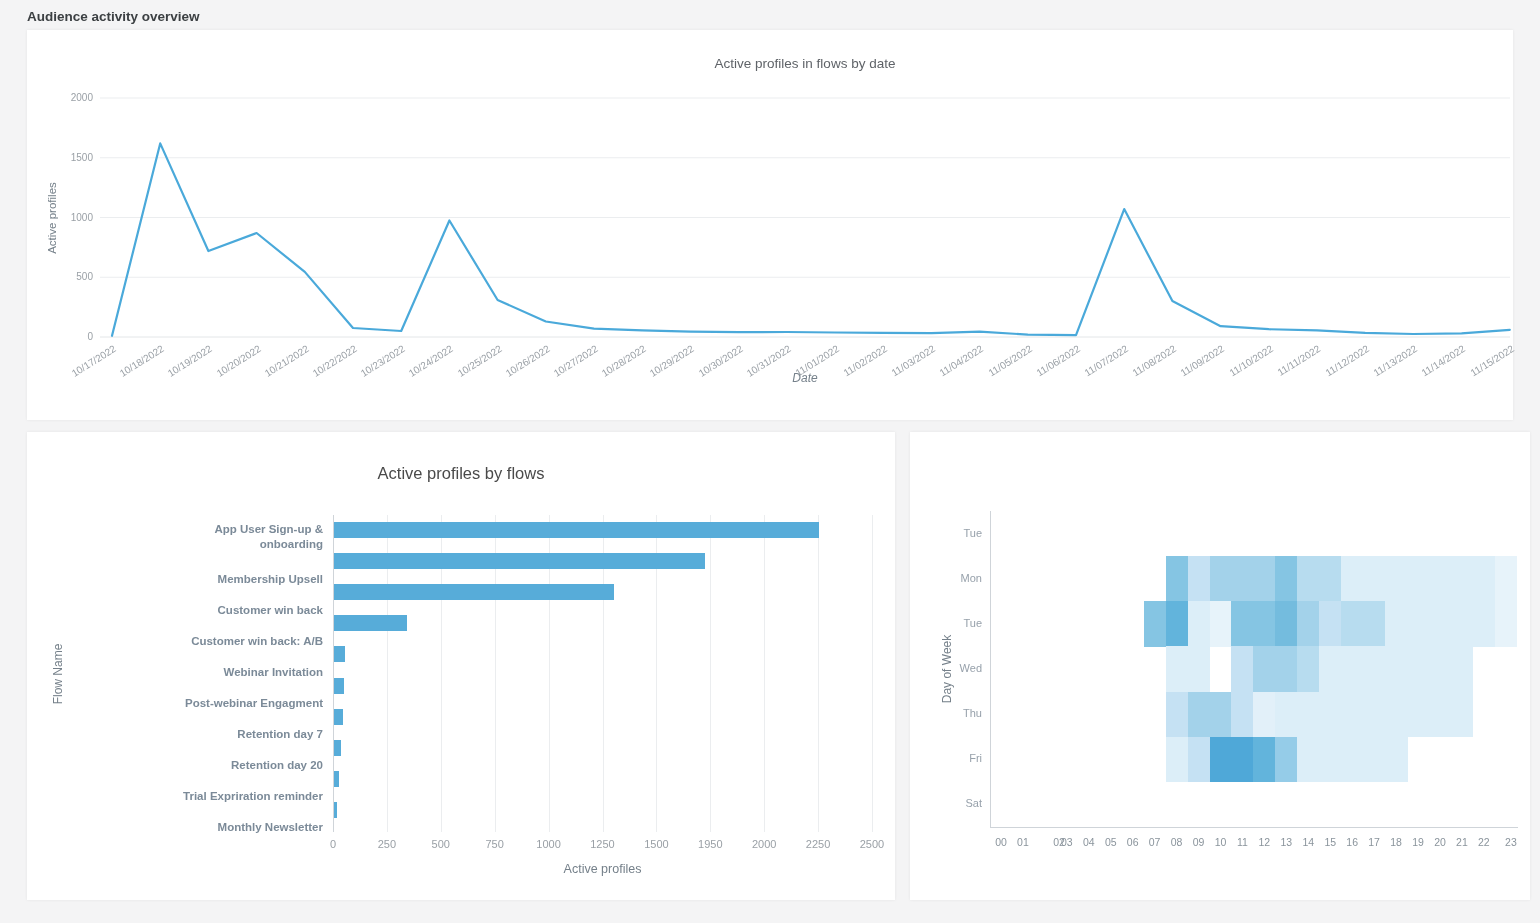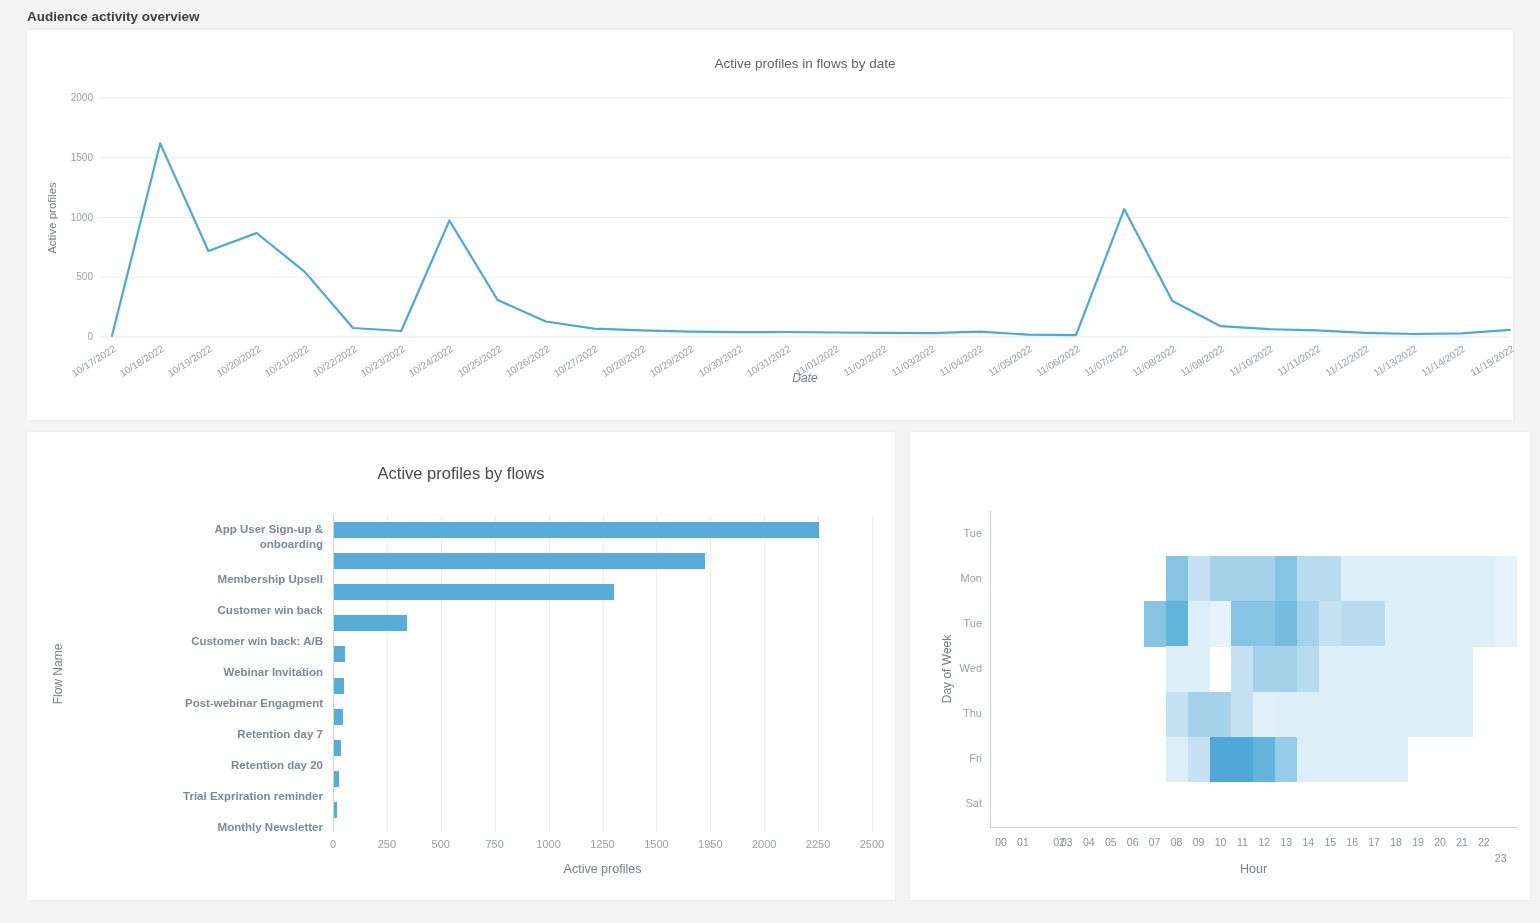--- a/index.html
+++ b/index.html
@@ -238,17 +238,16 @@
         <div class="tick" style="position: absolute; left: 365.35px; width: 21.95px; text-align: center; top: 404px; font-size: 10.5px; color: rgb(138, 148, 156);">13</div>
         <div class="tick" style="position: absolute; left: 387.3px; width: 21.95px; text-align: center; top: 404px; font-size: 10.5px; color: rgb(138, 148, 156);">14</div>
         <div class="tick" style="position: absolute; left: 409.25px; width: 21.95px; text-align: center; top: 404px; font-size: 10.5px; color: rgb(138, 148, 156);">15</div>
         <div class="tick" style="position: absolute; left: 431.2px; width: 21.95px; text-align: center; top: 404px; font-size: 10.5px; color: rgb(138, 148, 156);">16</div>
         <div class="tick" style="position: absolute; left: 453.15px; width: 21.95px; text-align: center; top: 404px; font-size: 10.5px; color: rgb(138, 148, 156);">17</div>
         <div class="tick" style="position: absolute; left: 475.1px; width: 21.95px; text-align: center; top: 404px; font-size: 10.5px; color: rgb(138, 148, 156);">18</div>
         <div class="tick" style="position: absolute; left: 497.05px; width: 21.95px; text-align: center; top: 404px; font-size: 10.5px; color: rgb(138, 148, 156);">19</div>
         <div class="tick" style="position: absolute; left: 519px; width: 21.95px; text-align: center; top: 404px; font-size: 10.5px; color: rgb(138, 148, 156);">20</div>
         <div class="tick" style="position: absolute; left: 540.95px; width: 21.95px; text-align: center; top: 404px; font-size: 10.5px; color: rgb(138, 148, 156);">21</div>
         <div class="tick" style="position: absolute; left: 562.9px; width: 21.95px; text-align: center; top: 404px; font-size: 10.5px; color: rgb(138, 148, 156);">22</div>
-        <div class="tick" style="position: absolute; left: 584.85px; width: 21.95px; text-align: left; top: 420px; font-size: 10.5px; color: rgb(138, 148, 156);">23</div>
-      </div>
-    <div class="axis-title" style="left:80px; width:527px; top:430px; font-size:12.5px;">Hour</div>
+        <div class="tick" style="position: absolute; left: 584.85px; width: 21.95px; text-align: right; top: 404px; font-size: 10.5px; color: rgb(138, 148, 156);">23</div>
+      </div>
   </section>
 </div>
 
 </body></html>

